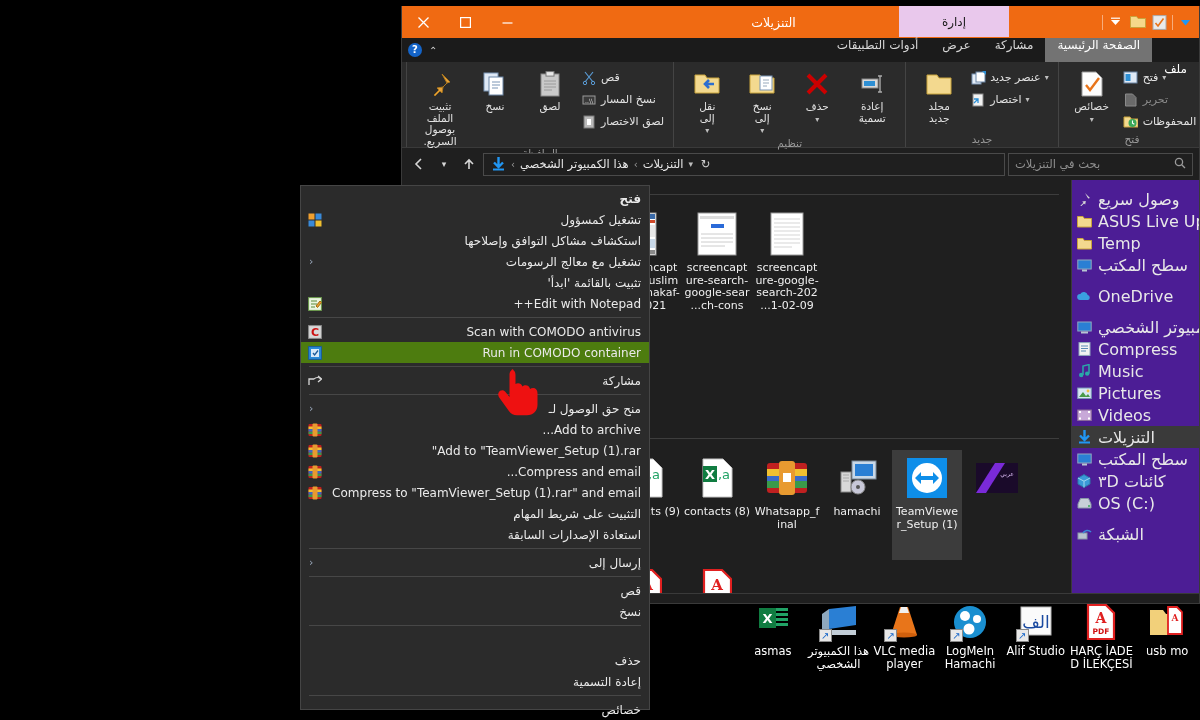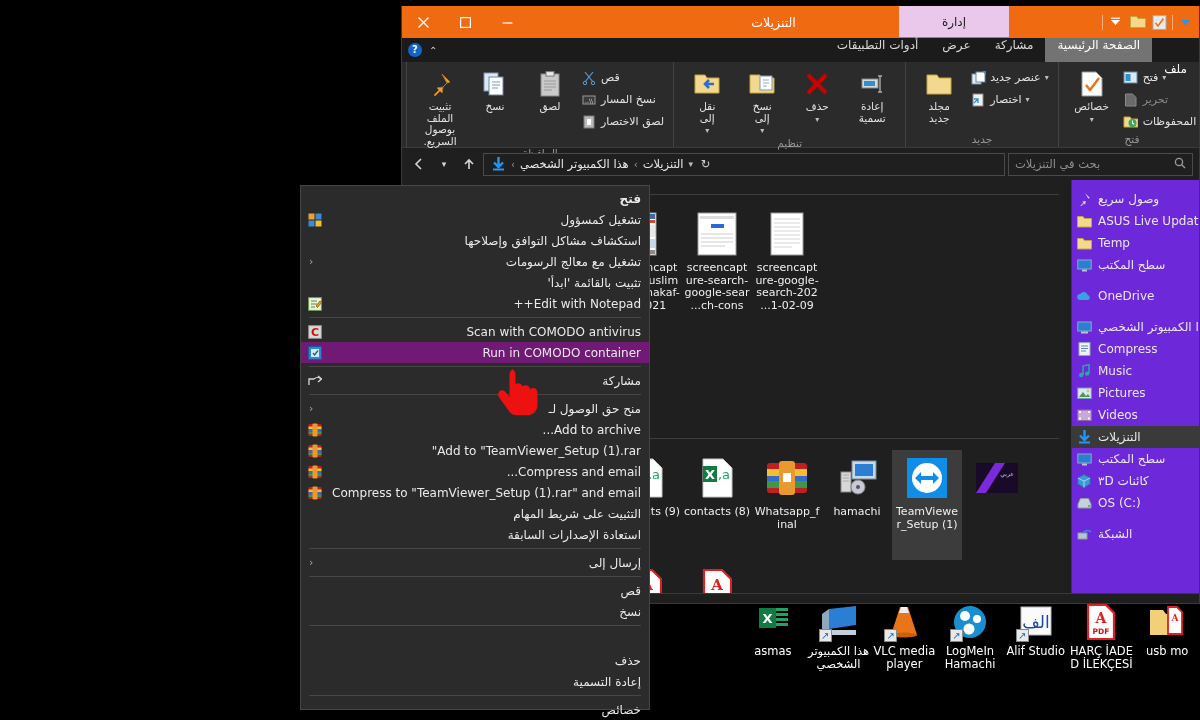--- a/index.html
+++ b/index.html
@@ -126,22 +126,22 @@
   .addr-right { margin-right:auto; display:flex; flex-direction:row-reverse; gap:8px; align-items:center; }
   .search-field {
     width:185px; height:23px; background:#1f1f1f; border:1px solid #4a4a4a;
     display:flex; flex-direction:row-reverse; align-items:center; justify-content:space-between;
     padding:0 6px; font-size:11.5px; color:#8e8e8e;
   }
 
   
   .wbody { display:flex; flex-direction:row-reverse; height:413px; }
   .navpane {
-    width:128px; background:#6d28d9; border-left:1px solid #3a3a3a;
-    direction:rtl; padding-top:8px; font-size:12px; overflow:hidden;
+    width:128px; background:#4c1d95; border-left:1px solid #3a3a3a;
+    direction:rtl; padding-top:8px; font-size:16px; overflow:hidden;
   }
   .nav-item {
     height:22px; display:flex; flex-direction:row-reverse; align-items:center;
     gap:6px; padding:0 8px 0 4px; color:#e8e8e8; white-space:nowrap;
   }
   .nav-item.sel { background:#3a3a3a; }
   .nav-item .nic { width:16px;height:16px;display:flex;align-items:center;justify-content:center;flex:0 0 16px; }
   .nav-gap { height:9px; }
 
   .content { flex:1; background:#1f1f1f; direction:rtl; position:relative; overflow:hidden; padding:4px 8px 0 0; }
@@ -170,21 +170,21 @@
   
   #ctxmenu {
     position:absolute; left:300px; top:185px; width:350px; height:525px;
     background:#2b2b2b; border:1px solid #454545; direction:rtl;
     font-size:12px; color:#eaeaea; padding:2px 0;
   }
   .ci {
     height:21px; display:flex; flex-direction:row-reverse; align-items:center;
     padding:0 8px 0 6px; gap:7px; position:relative; white-space:nowrap;
   }
-  .ci.hl { background:#701a75; }
+  .ci.hl { background:#4d7c0f; }
   .ci .cico { width:16px; height:16px; flex:0 0 16px; display:flex; align-items:center; justify-content:center; }
   .ci .ctext { flex:1; }
   .ci.bold .ctext { font-weight:bold; }
   .ci .sub { position:absolute; left:8px; color:#9aa8bb; font-size:11px; }
   .csep { height:1px; background:#474747; margin:3px 8px; }
 
   .hand-cursor { position:absolute; left:497px; top:367px; width:46px; height:58px; pointer-events:none; }
 </style>
 </head>
 <body>

